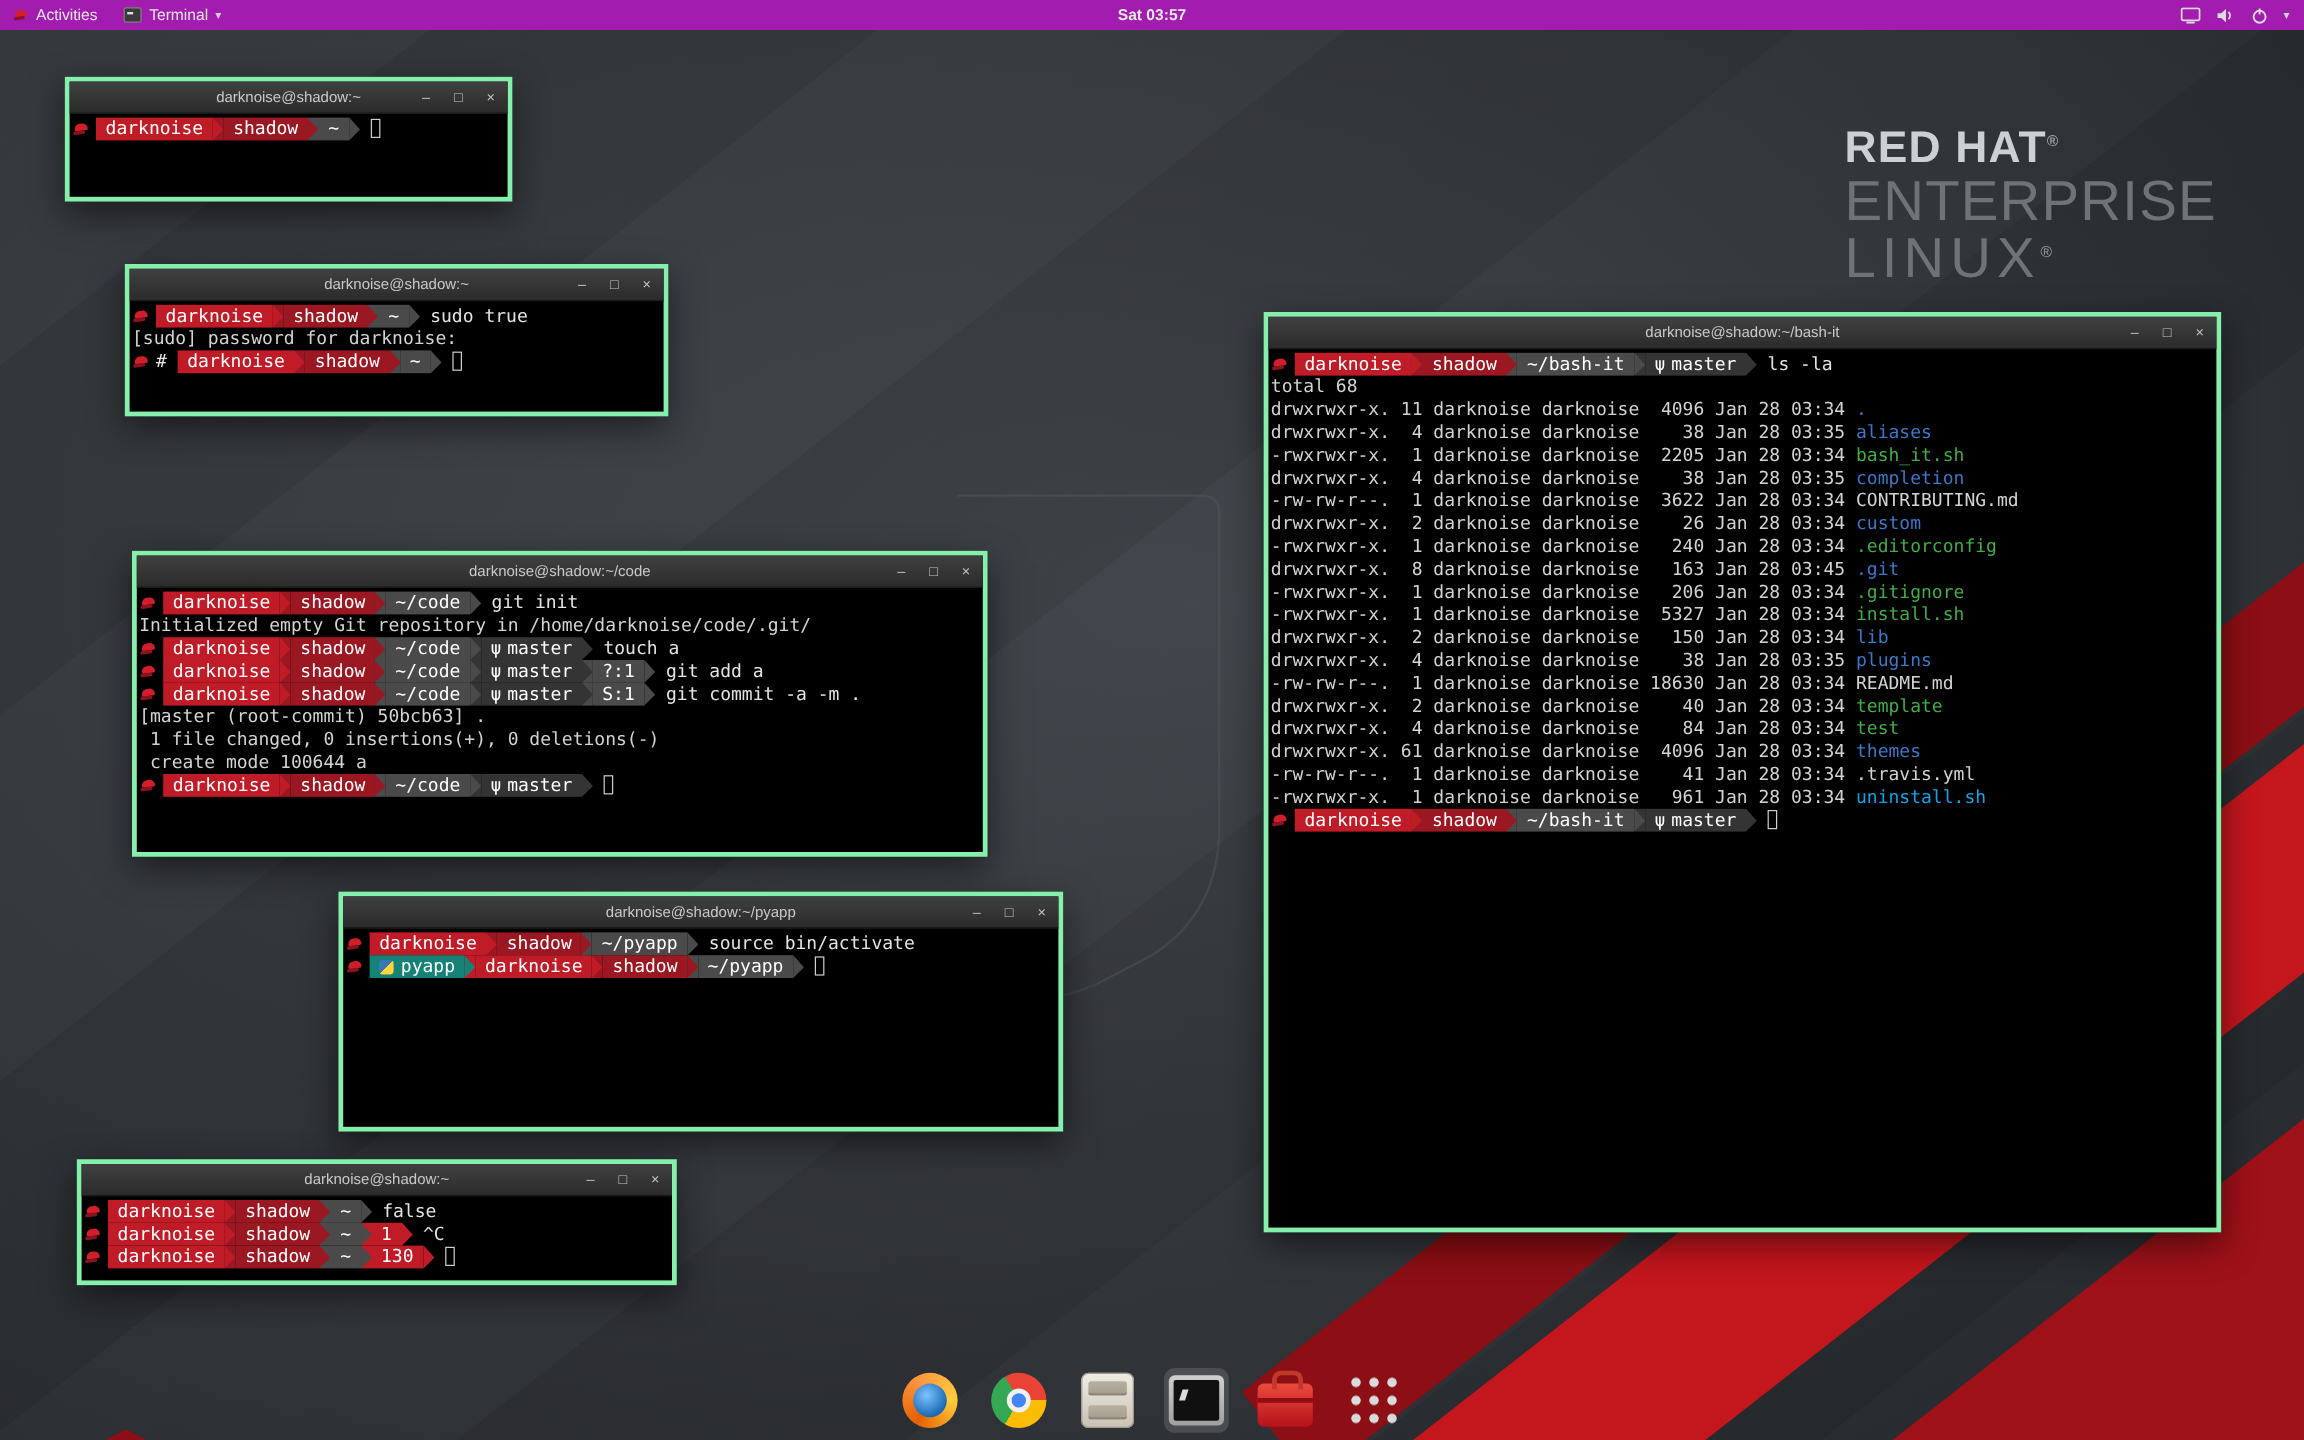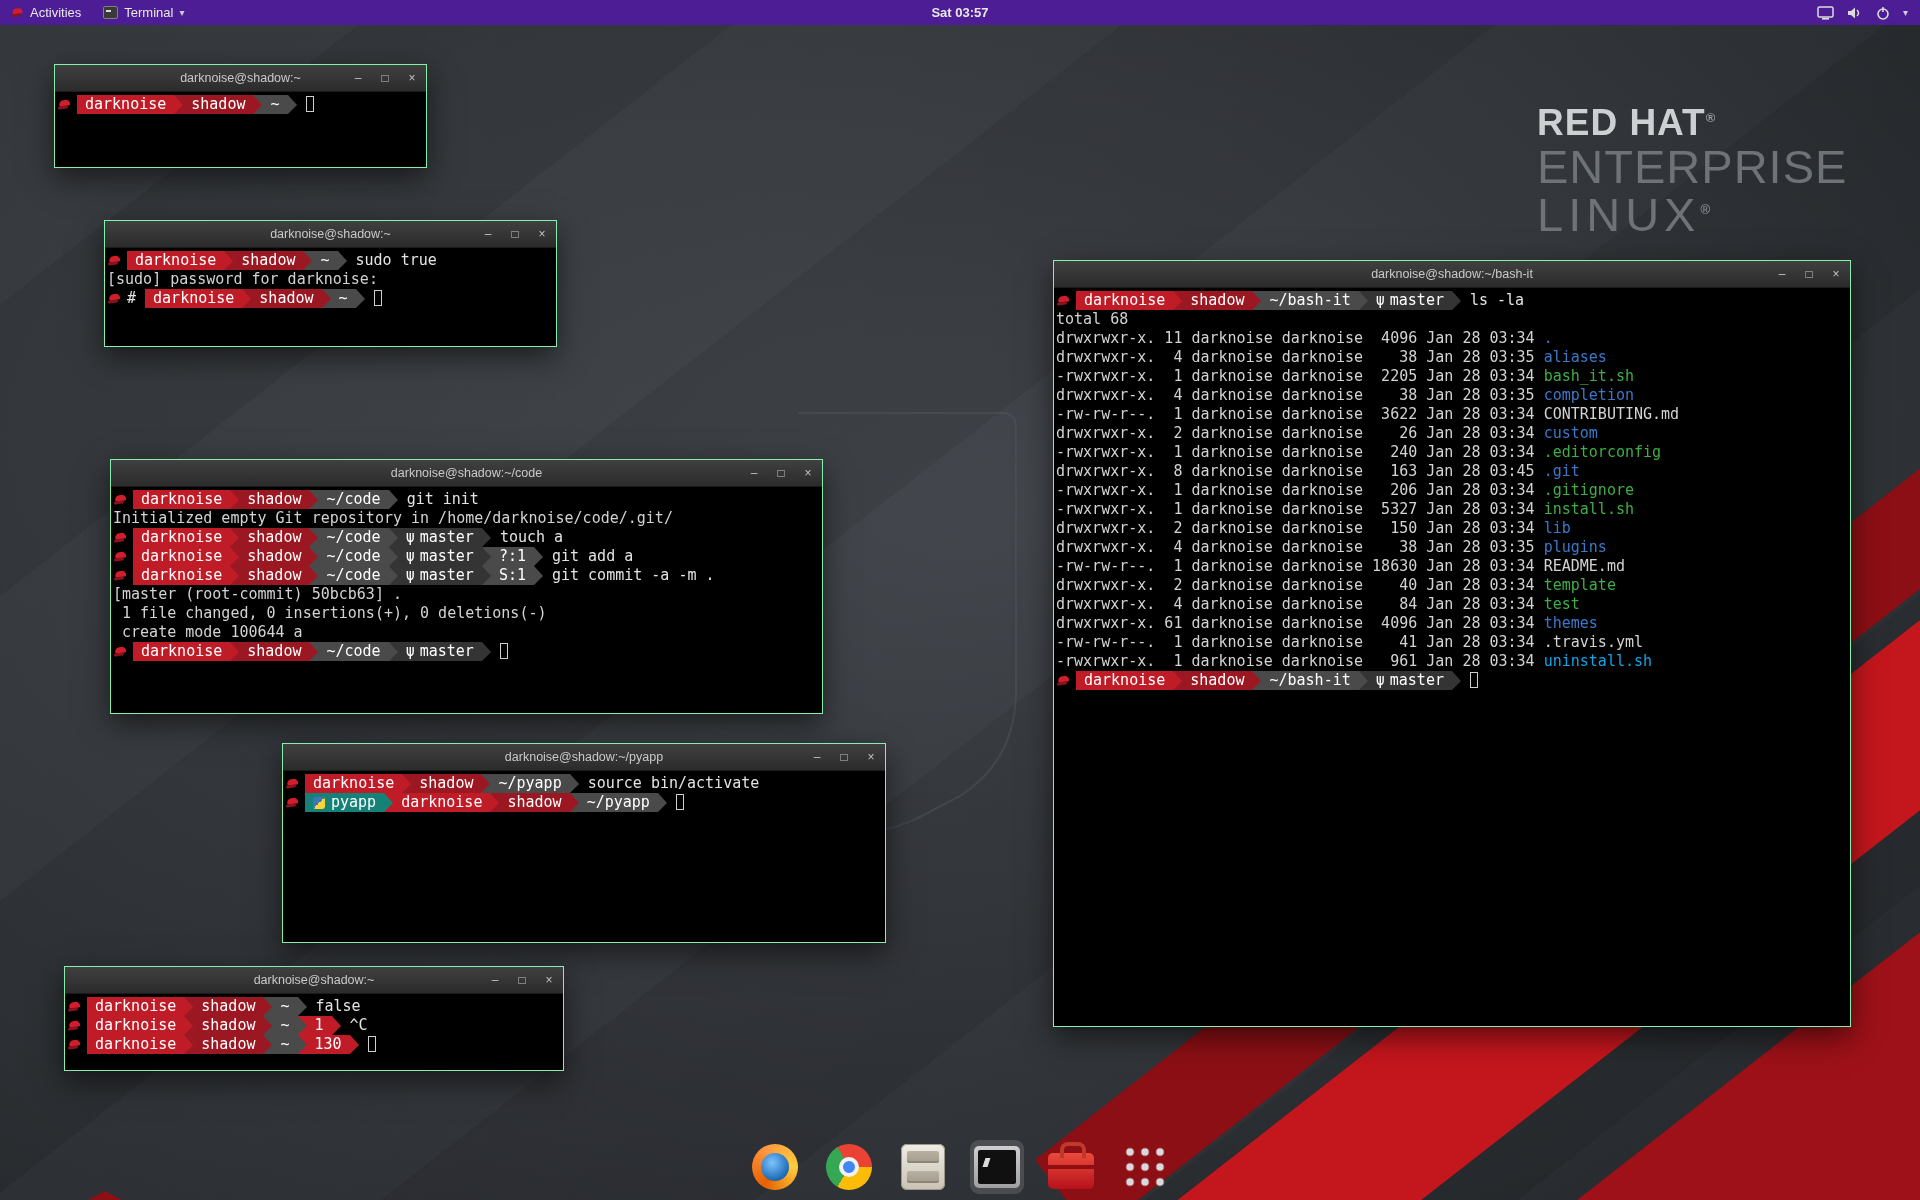--- a/index.html
+++ b/index.html
@@ -25,41 +25,41 @@
     border-left:17px solid transparent; border-right:17px solid transparent; border-bottom:9px solid #8c0f15; }
 
   
   .brand { position:absolute; left:1537px; top:104px; z-index:1; user-select:none; }
   .brand-rh { font-size:37px; font-weight:bold; color:#ccd0d2; letter-spacing:1px; line-height:1.05; }
   .brand-ent { font-size:47px; font-weight:400; color:#6e7377; letter-spacing:1px; line-height:1.02; }
   .brand-li  { font-size:47px; font-weight:400; color:#6e7377; letter-spacing:5px; line-height:1.02; }
   .brand sup { font-size:13px; color:#9a9ea1; }
 
   
-  .topbar { position:absolute; top:0; left:0; right:0; height:25px; background:#4c1d95;
+  .topbar { position:absolute; top:0; left:0; right:0; height:25px; background:#a21caf;
     color:#e8e8e8; display:flex; align-items:center; z-index:100; font-size:13px; }
   .tb-item { display:flex; align-items:center; gap:6px; padding:0 11px; height:100%; cursor:default; }
   .tb-clock { position:absolute; left:50%; transform:translateX(-50%); font-weight:bold; }
   .tb-right { margin-left:auto; display:flex; align-items:center; gap:13px; padding-right:12px; height:100%; }
   .tb-caret { font-size:10px; color:#cfcfcf; }
   .tb-term-icon { display:inline-block; width:15px; height:13px; background:#3a3a3a;
     border:1px solid #808080; border-radius:2px; position:relative; }
   .tb-term-icon::before { content:""; position:absolute; left:2px; top:3px; width:5px; height:2px; background:#ddd; }
 
   
   .fedora-icon { display:inline-block; width:13px; height:13px; margin:3px 6px 0 1px;
     position:relative; vertical-align:top; }
   .fedora-icon::before { content:""; position:absolute; left:1px; right:1px; top:2px; height:6px;
     background:#d21e2b; border-radius:6px 6px 2px 2px; transform:rotate(-8deg); }
   .fedora-icon::after { content:""; position:absolute; left:0; right:3px; bottom:2px; height:3px;
     background:#8c1220; border-radius:2px; transform:rotate(-8deg); }
   .fedora-sm { transform:scale(0.9); margin:0; }
 
   
-  .window { position:absolute; background:#000; border:1px solid #86efac; z-index:10;
+  .window { position:absolute; background:#000; border:4px solid #86efac; z-index:10;
     box-shadow:0 10px 28px rgba(0,0,0,0.55); }
   .titlebar { height:27px; background:linear-gradient(#404040,#2b2b2b); border-bottom:1px solid #1b1b1b;
     position:relative; display:flex; align-items:center; justify-content:center; }
   .title { color:#c9c9c9; font-size:12.5px; }
   .win-btns { position:absolute; right:7px; top:0; height:100%; display:flex; align-items:center; gap:13px; }
   .win-btn { color:#c2c2c2; font-size:12px; width:14px; text-align:center; line-height:1; cursor:default; }
 
   .term-body { padding:3px 2px 0 2px; font-family:"DejaVu Sans Mono", monospace;
     font-size:15px; color:#d3d3d3; }
   .term-line { white-space:pre; height:19px; line-height:19px; }

